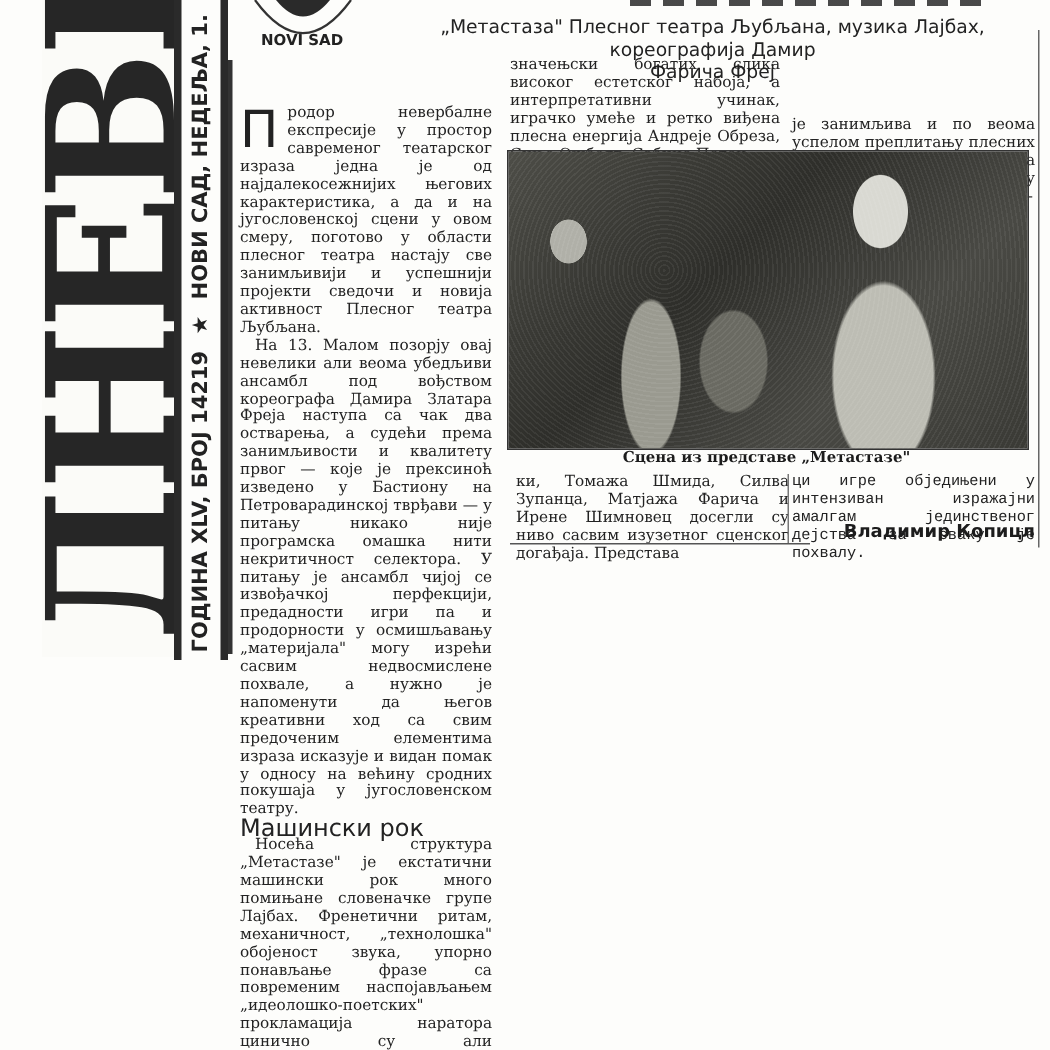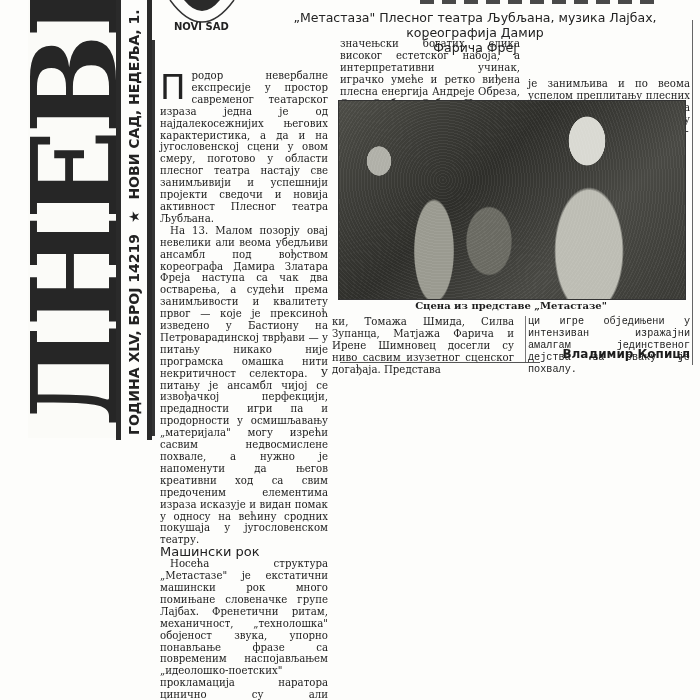--- a/index.html
+++ b/index.html
@@ -17,37 +17,37 @@
   .dateline .star { font-size:14px; margin:0 6px; }
   .logo { position:absolute; left:162px; top:0; width:80px; height:34px; }
   .logo svg { width:80px; height:34px; }
   .headline-top { position:absolute; left:420px; top:-14px; width:240px; height:18px; background:repeating-linear-gradient(90deg,#2a2a2a 0 14px,transparent 14px 22px); opacity:.85; }
   .subtitle { position:absolute; left:255px; top:10px; width:440px; font-family:"DejaVu Sans", sans-serif;
     font-size:12.5px; line-height:15px; text-align:center; color:#222; }
   .col { position:absolute; font-size:10.2px; line-height:11.9px; text-align:justify; color:#222; }
   .col p { margin:0; text-indent:10px; }
   .col p.first { text-indent:0; }
   .dropcap { float:left; font-family:"DejaVu Sans", sans-serif; font-size:34px; line-height:30px; margin:2px 6px 0 0; font-weight:normal; }
-  .subhead { font-family:"DejaVu Sans", sans-serif; font-size:13px; margin:3px 0 2px 6px; text-indent:0 !important; }
+  .subhead { font-family:"DejaVu Sans", sans-serif; font-size:16px; margin:3px 0 2px 6px; text-indent:0 !important; }
   .col1 { left:160px; top:70px; width:168px; }
   .col2 { left:340px; top:38px; width:180px; }
   .col3 { left:528px; top:38px; width:162px;margin-top:40px; }
   .photo { position:absolute; left:338px; top:100px; width:346px; height:198px;
     background:
       radial-gradient(ellipse 30px 40px at 248px 40px, #d9d9d2 0 60%, transparent 62%),
       radial-gradient(ellipse 60px 110px at 250px 150px, #bdbdb4 0 55%, transparent 58%),
       radial-gradient(ellipse 20px 24px at 40px 60px, #b0b0a8 0 60%, transparent 62%),
       radial-gradient(ellipse 35px 90px at 95px 150px, #9a9a90 0 55%, transparent 58%),
       radial-gradient(ellipse 40px 60px at 150px 140px, #6a6a62 0 55%, transparent 58%),
       linear-gradient(135deg,#4d4d47 0%,#2e2e2a 40%,#494944 70%,#3a3a35 100%);
     border:1px solid #333; }
   .photo::after { content:""; position:absolute; inset:0;
     background:repeating-radial-gradient(circle at 30% 40%, rgba(255,255,255,.06) 0 1px, transparent 1px 3px); }
   .caption { position:absolute; left:338px; top:300px; width:346px; text-align:center; font-size:10px; font-weight:bold; }
-  .col2b { left:332px; top:316px; width:182px; }
+  .col2b { left:344px; top:316px; width:182px; }
   .col3b { left:528px; top:316px; width:162px;font-family:Liberation Mono, monospace; }
   .author { position:absolute; left:540px; top:347px; width:150px; text-align:right; font-family:"DejaVu Sans", sans-serif; font-weight:bold; font-size:12px; }
   .rule-left { position:absolute; left:152px; top:40px; width:3px; height:396px; background:#333; }
   .rule-right { position:absolute; left:692px; top:20px; width:1px; height:345px; background:#666; }
   .rule-bottom { position:absolute; left:340px; top:362px; width:200px; height:1px; background:#555; }
   .rule-mid { position:absolute; left:525px; top:316px; width:1px; height:46px; background:#777; }
 </style>
 </head>
 <body>
 

